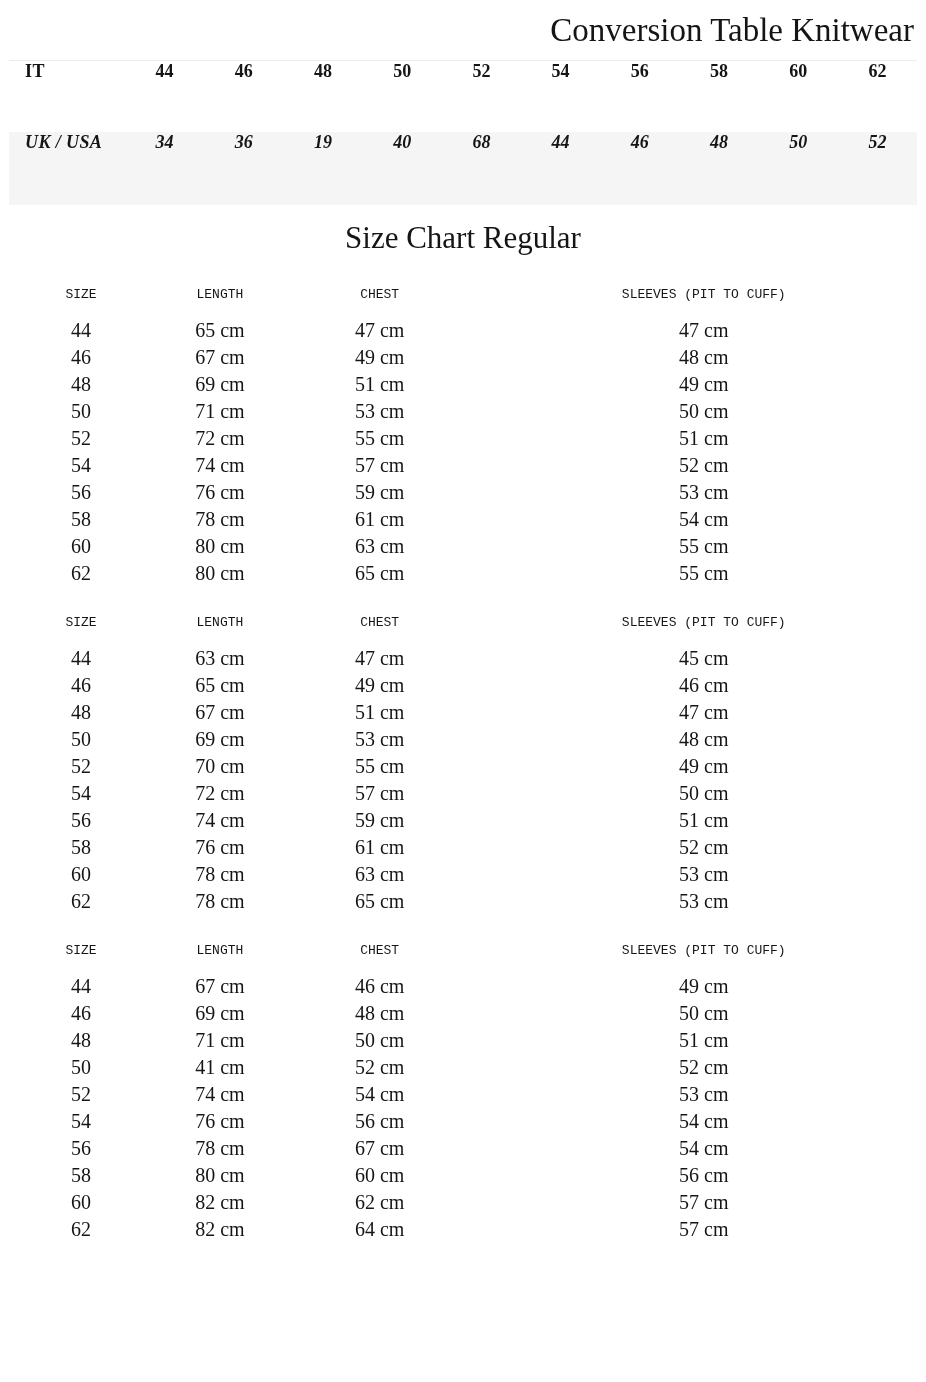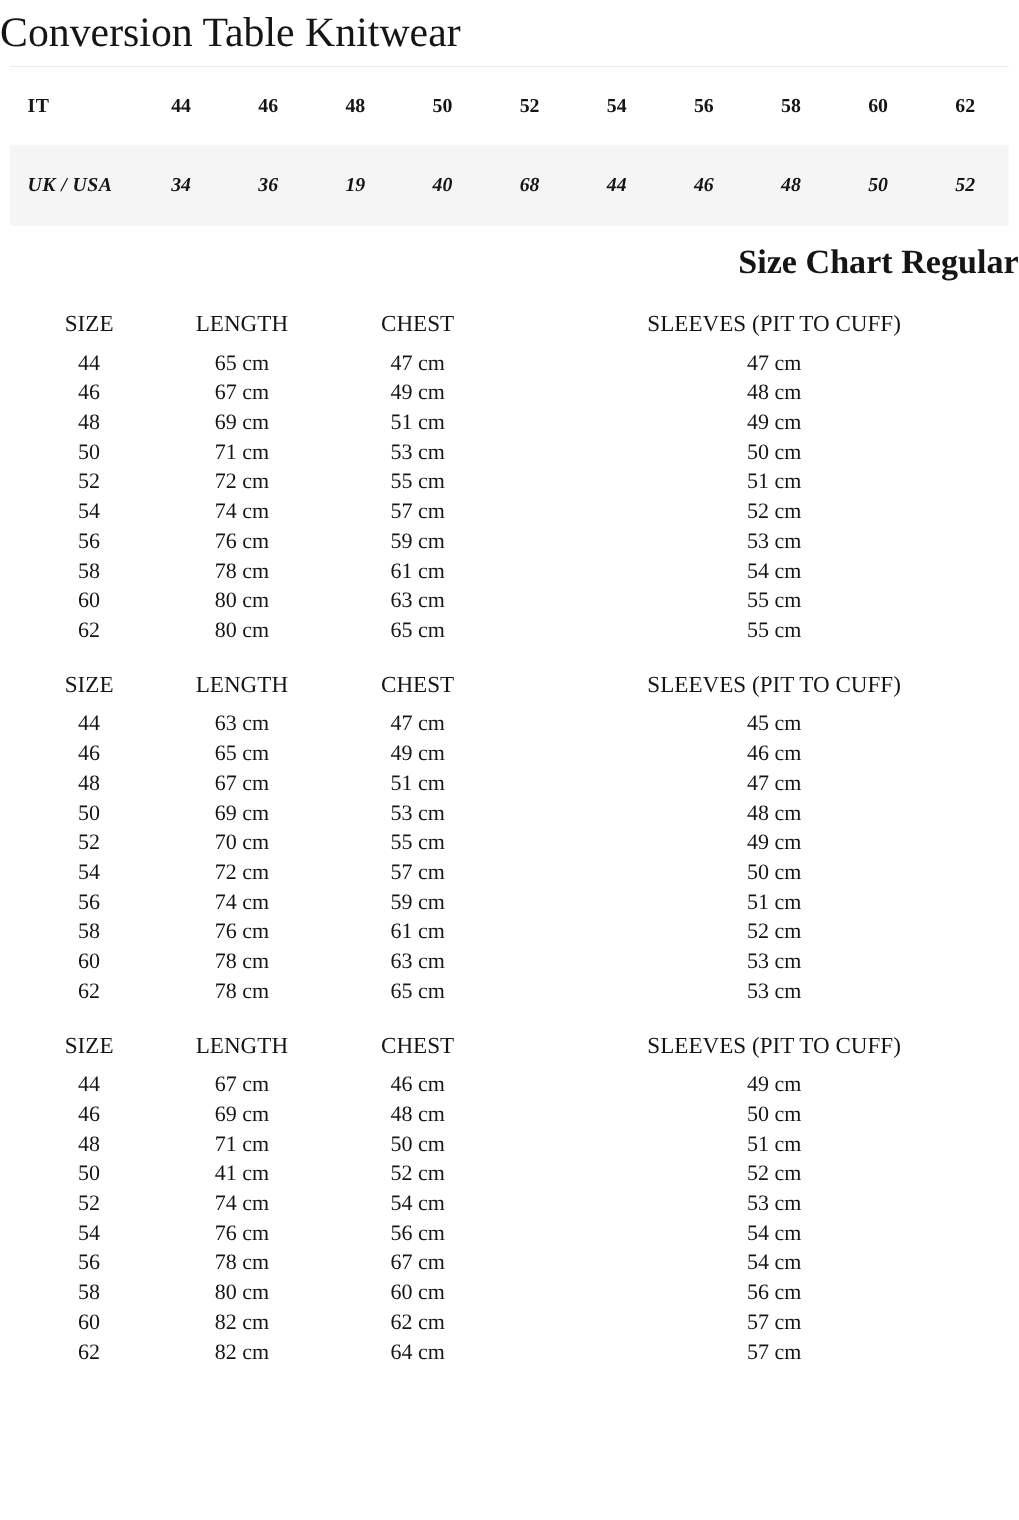--- a/index.html
+++ b/index.html
@@ -11,34 +11,34 @@
   html, body { margin: 0; padding: 0; }
   body {
     width: 926px;
     height: 1382px;
     background: #ffffff;
     color: var(--text);
     font-family: "Liberation Serif", serif;
     overflow: hidden;
   }
   .page-title {
-    font-size: 38px;
+    font-size: 33px;
     line-height: 40px;
     font-weight: 500;
-    text-align: left;
-    margin: 10px 0;
+    text-align: right;
+    margin: 10px 12px;
   }
   
   .conv-wrap {
     margin: 0 9px;
     border-top: 1px solid var(--rule);
   }
   .conv-row {
     display: flex;
-    align-items: center;
+    align-items: flex-start;
     height: 71px;
     font-weight: bold;
     font-size: 18px;
   }
   .conv-row.highlight {
     background: var(--highlight);
     height: 73px;
     font-style: italic;
   }
   .conv-label {
@@ -48,37 +48,38 @@
     flex: none;
   }
   .conv-cell {
     flex: 1;
     text-align: center;
   }
   
   .section-title {
     font-size: 31px;
     line-height: 42px;
-    font-weight: 700;
-    text-align: right;
+    font-weight: 400;
+    text-align: center;
     margin: 22px 0 0;
   }
   .section:first-of-type .section-title { margin-top: 12px; }
   .size-table {
     width: 100%;
     border-collapse: collapse;
     table-layout: fixed;
     margin-top: 22px;
   }
   .size-table th {
     font-weight: 400;
-    font-size: 21px;
+    font-size: 13px;
     line-height: 27px;
     padding: 0 0 9px 0;
     text-align: center;
+    font-family: Liberation Mono, monospace;
   }
   .size-table td {
     font-size: 20px;
     line-height: 27px;
     padding: 0;
     text-align: center;
   }
   .col-size   { width: 17.5%; }
   .col-length { width: 12.5%; }
   .col-chest  { width: 22%; }

